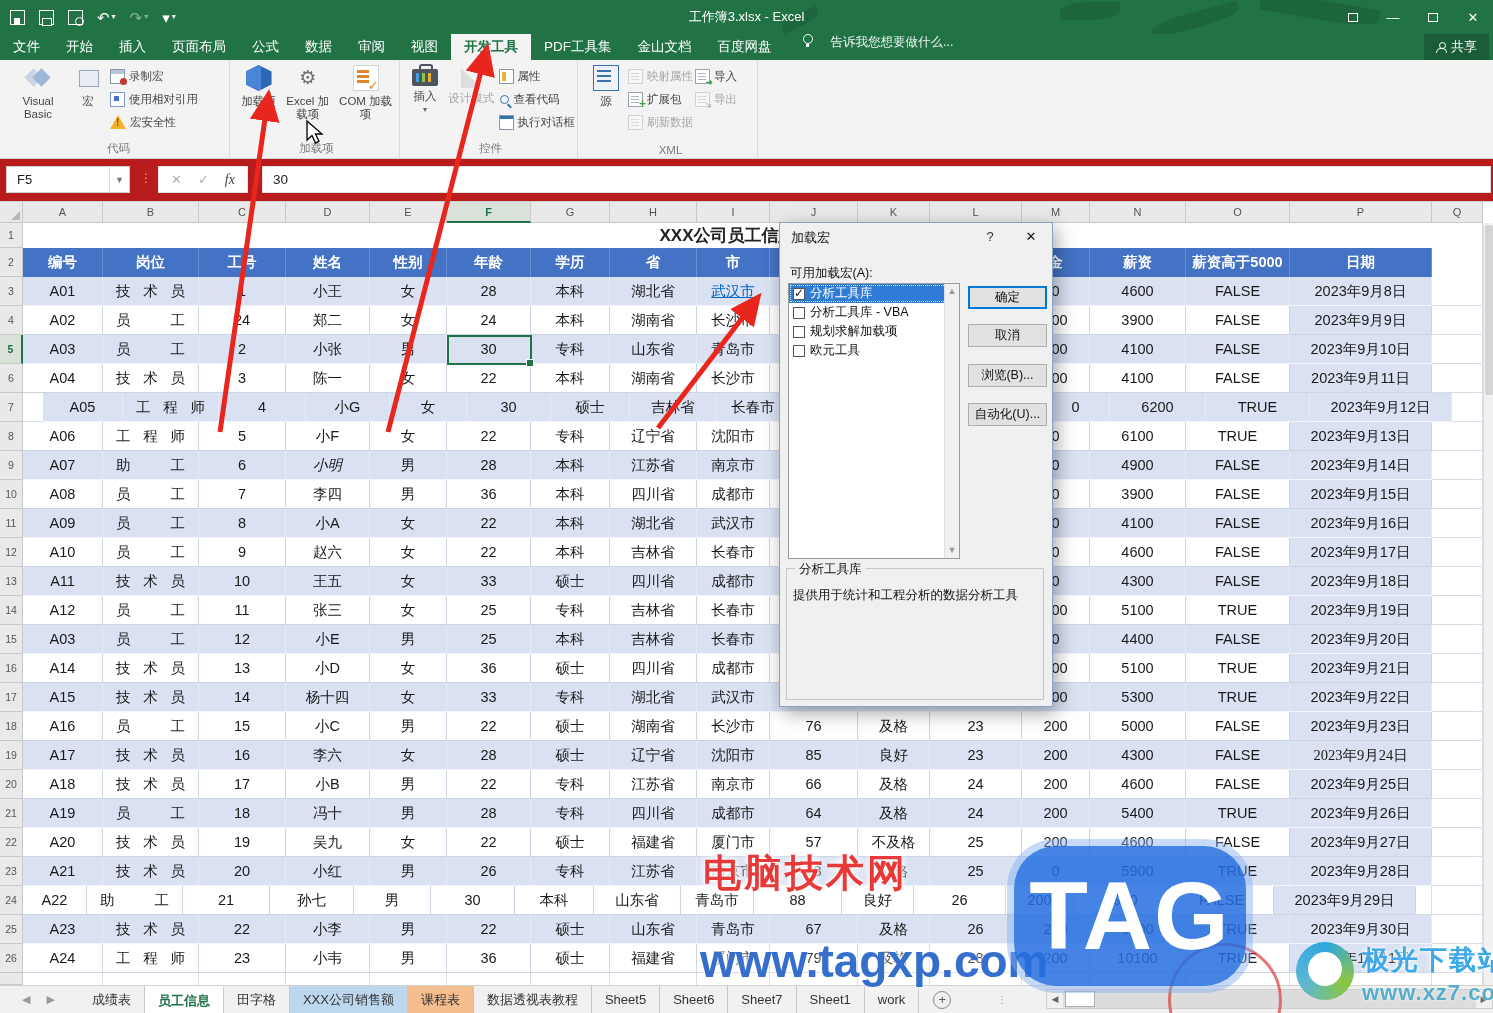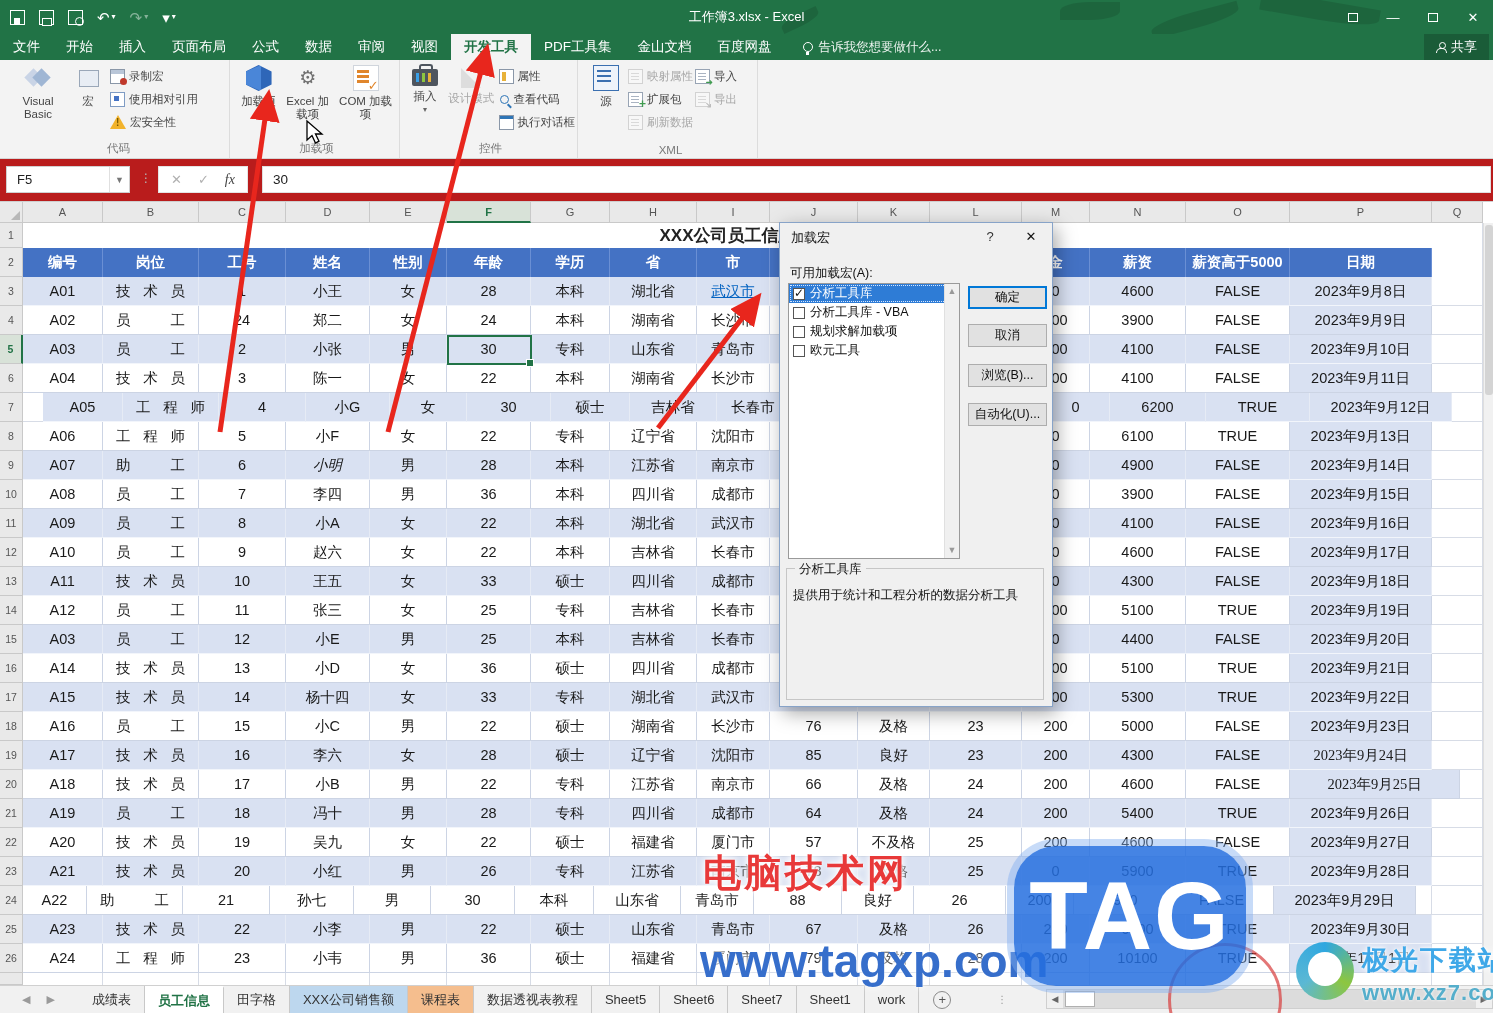--- a/index.html
+++ b/index.html
@@ -19,21 +19,21 @@
   .mini-caret{font-size:8px;color:#fff;margin-left:2px;}
   #win-title{position:absolute;left:0;right:0;top:0;height:34px;text-align:center;line-height:34px;color:#fff;font-size:13px;}
   #winctrl{position:absolute;right:0;top:0;height:34px;display:flex;align-items:center;}
   .wbtn{width:40px;height:34px;color:#fff;font-size:13px;display:flex;align-items:center;justify-content:center;}
   .wbtn .box{width:10px;height:9px;border:1.2px solid #fff;display:block;}
 
   
   #tabstrip{position:absolute;left:0;top:34px;width:100%;height:26px;background:#217346;display:flex;align-items:stretch;}
   .rtab{padding:0 13px;color:#fff;font-size:13.5px;display:flex;align-items:center;white-space:nowrap;}
   .rtab.active{background:#f3f3f3;color:#217346;font-weight:600;}
-  #tellme{display:flex;align-items:center;gap:6px;color:rgba(255,255,255,.92);font-size:12.5px;margin-left:18px;}
+  #tellme{display:flex;gap:18px;color:rgba(255,255,255,.92);font-size:12.5px;margin-left:18px;}
   .bulb{width:10px;height:10px;border:1.4px solid #fff;border-radius:50%;position:relative;}
   .bulb::after{content:"";position:absolute;left:2px;bottom:-4px;width:3px;height:3px;background:#fff;}
   #share{position:absolute;right:4px;top:34px;height:26px;display:flex;align-items:center;gap:5px;color:#fff;font-size:13px;background:#1a5c38;padding:0 12px;}
   .person{width:10px;height:10px;position:relative;}
   .person::before{content:"";position:absolute;left:2.5px;top:0;width:5px;height:5px;border:1.2px solid #fff;border-radius:50%;}
   .person::after{content:"";position:absolute;left:0;bottom:-1px;width:9px;height:4px;border:1.2px solid #fff;border-bottom:none;border-radius:5px 5px 0 0;}
 
   
   #ribbon{position:absolute;left:0;top:60px;width:100%;height:99px;background:#f3f3f3;border-bottom:1px solid #d5d5d5;}
   .rgroup{position:absolute;top:0;height:98px;border-right:1px solid #dcdcdc;}
@@ -753,21 +753,21 @@
           <div class="dcell" style="width: 84px;">22</div>
           <div class="dcell" style="width: 79px;">专科</div>
           <div class="dcell" style="width: 87px;">江苏省</div>
           <div class="dcell" style="width: 73px;">南京市</div>
           <div class="dcell" style="width: 88px;">66</div>
           <div class="dcell" style="width: 72px;">及格</div>
           <div class="dcell" style="width: 92px;">24</div>
           <div class="dcell" style="width: 68px;">200</div>
           <div class="dcell" style="width: 96px;">4600</div>
           <div class="dcell" style="width: 104px;">FALSE</div>
-          <div class="dcell datecol" style="width: 170px; font-family: Liberation Serif, serif;">2023年9月25日</div>
+          <div class="dcell datecol" style="width: 142px;">2023年9月25日</div>
         </div>
         <div class="drow blue" style="top: 597px;">
           <div class="dcell" style="width: 80px;">A19</div>
           <div class="dcell dist" style="width: 96px;">员工</div>
           <div class="dcell" style="width: 87px;">18</div>
           <div class="dcell" style="width: 84px;">冯十</div>
           <div class="dcell" style="width: 77px;">男</div>
           <div class="dcell" style="width: 84px;">28</div>
           <div class="dcell" style="width: 79px;">专科</div>
           <div class="dcell" style="width: 87px;">四川省</div>

